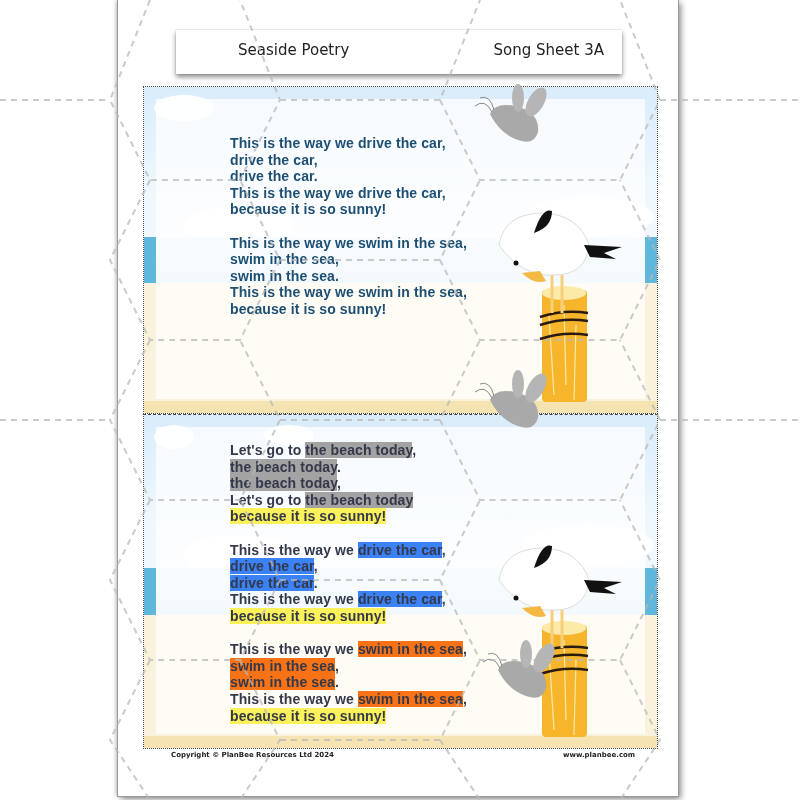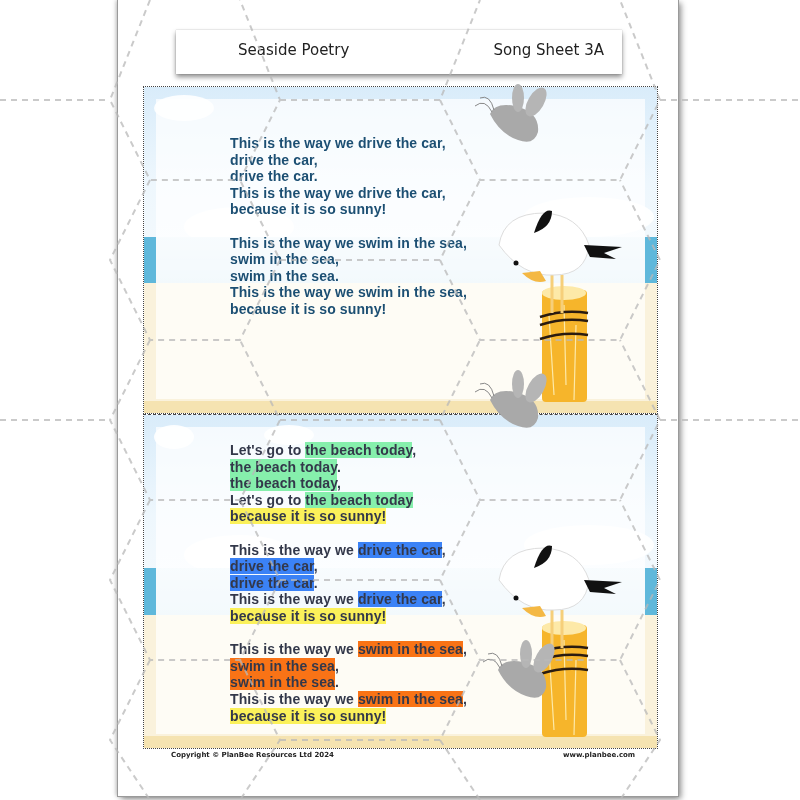--- a/index.html
+++ b/index.html
@@ -42,21 +42,21 @@
     }
     .cloud { position:absolute; background:#fff; border-radius:50%; opacity:0.9; }
 
     .poem {
       position:absolute; left:86px; font-weight:bold; font-size:14px; line-height:16.6px;
       color:#1c4f73; font-family: Liberation Sans, sans-serif; z-index:4; letter-spacing:0.1px;
     }
     .poem.dark { color:#33384a; }
     .poem .line { white-space:nowrap; height:16.6px; }
     .poem .gap { height:16.6px; }
-    .hl-pink { background:#86efac;margin-top:39px; }
+    .hl-pink { background:#a3a3a3;margin-top:39px; }
     .hl-yellow { background:#fbf15a; }
     .hl-green { background:#3b82f6; }
     .hl-cyan { background:#f97316; }
 
     .footer-left, .footer-right {
       position:absolute; top:751px; font-size:7px; font-weight:bold; color:#222; z-index:3;
       font-family: "DejaVu Sans", sans-serif;
     }
     .footer-left { left:171px; }
     .footer-right { left:563px; }

